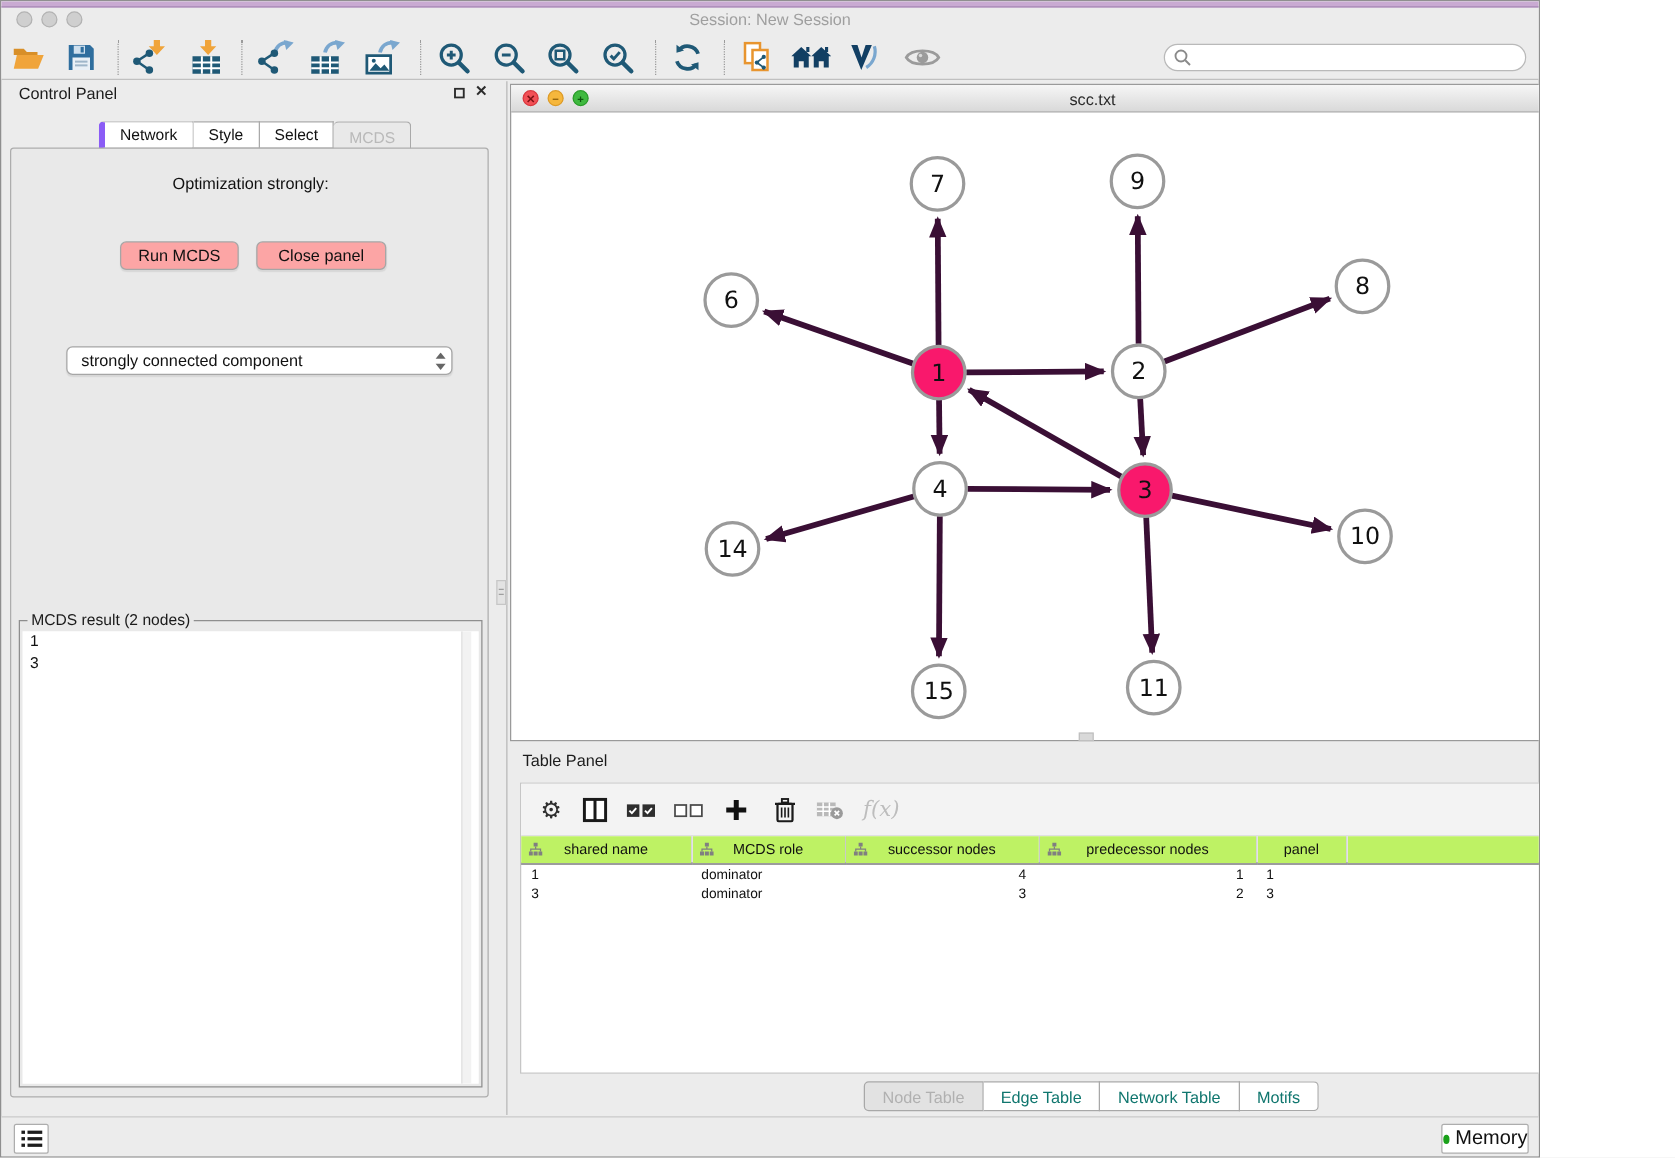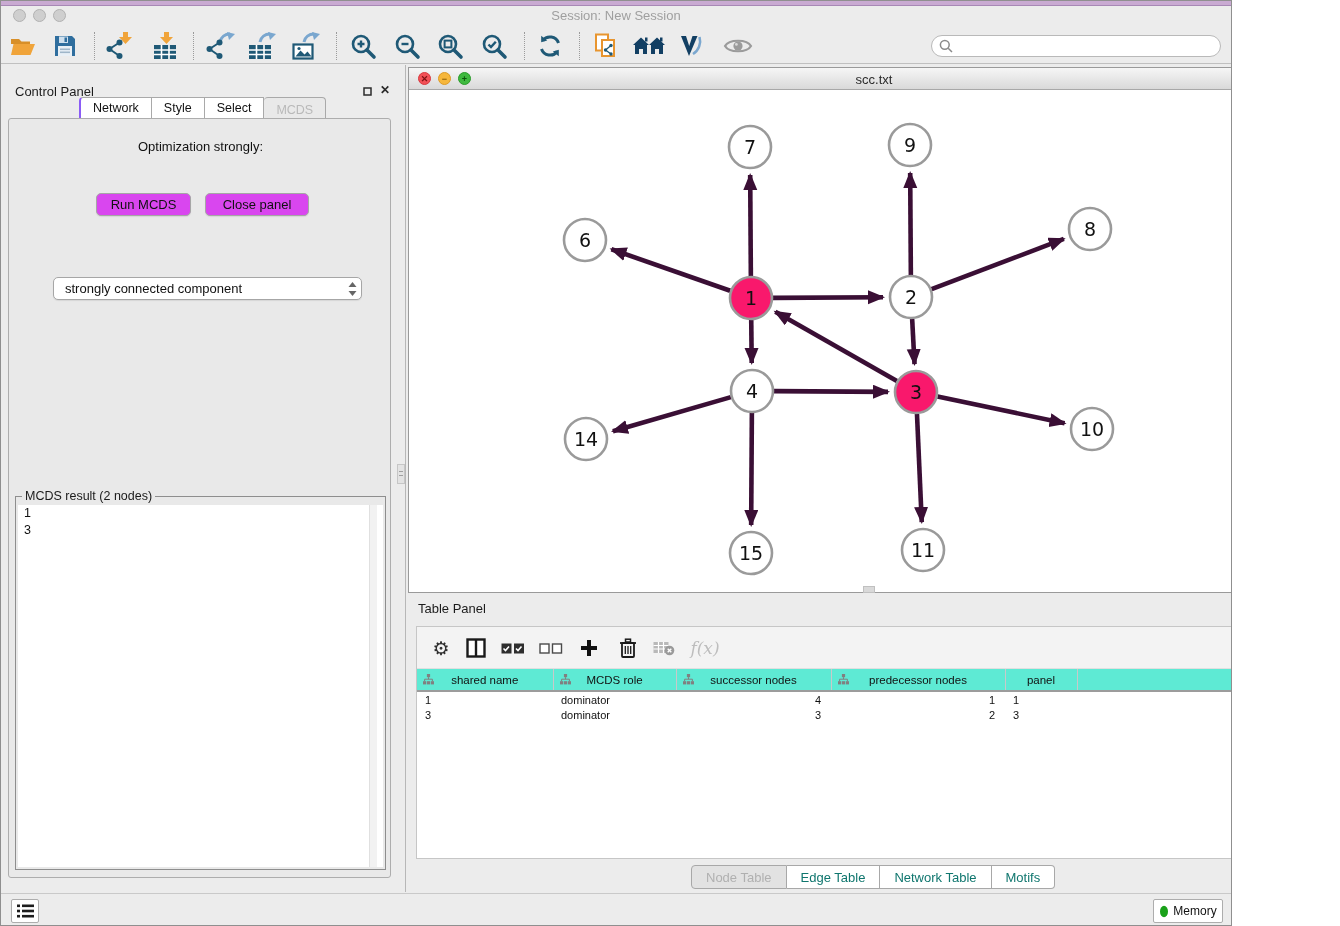--- a/index.html
+++ b/index.html
@@ -14,30 +14,30 @@
   .tl { width:13px; height:13px; border-radius:50%; background:#cfcfcf; border:1px solid #b2b2b2; top:8px; }
 
   
   .toolbar { left:0; top:28px; width:100%; height:35px; background:#ececec; border-bottom:1px solid #c0c0c0; }
   .tbtn { position:absolute; top:2px; width:34px; height:30px; display:flex; align-items:center; justify-content:center; }
   .tsep { position:absolute; top:3px; height:28px; border-left:1px dotted #9b9b9b; }
   .searchbox { position:absolute; right:10px; top:6px; width:290px; height:22px; background:#fff; border:1px solid #b9b9b9; border-radius:11px; display:flex; align-items:center; padding-left:7px; }
   .searchbox input { border:none; outline:none; flex:1; font-size:13px; font-family:"Liberation Sans",sans-serif; background:transparent; margin-left:4px; }
 
   
-  .cp-header { left:0; top:77px; width:397px; height:28px; }
+  .cp-header { left:0; top:60px; width:397px; height:28px; }
   .panel-title { font-size:13px; color:#1c1c1c; }
   .mini-ic { width:16px; height:16px; display:flex; align-items:center; justify-content:center; }
   .x-glyph { font-size:12px; font-weight:bold; color:#2b2b2b; }
   .cp-tabs { left:78px; top:96px; display:flex; }
   .cp-tab { height:22px; padding:0 12px; background:#fff; border:1px solid #a9a9a9; border-left:none; font-size:12.5px; display:flex; align-items:center; color:#111; }
-  .cp-tab:first-child { border-left:2px solid #8b5cf6; border-top-left-radius:4px; }
+  .cp-tab:first-child { border-left:5px solid #8b5cf6; border-top-left-radius:4px; }
   .cp-tab.sel { background:#e9e9e9; color:#b9b9b9; border-top-right-radius:4px; border-top-left-radius:4px; height:24px; border-bottom:none; }
   .mcds-panel { left:7px; top:117px; width:383px; height:760px; background:#e9e9e9; border:1px solid #adadad; border-radius:3px; }
-  .mac-btn { background:#d946ef; border:1px solid #a6a6a6; border-radius:5px; font-size:13px; color:#111; display:flex; align-items:center; justify-content:center; box-shadow:0 1px 1px rgba(0,0,0,.08); }
+  .mac-btn { background:#fca5a5; border:1px solid #a6a6a6; border-radius:5px; font-size:13px; color:#111; display:flex; align-items:center; justify-content:center; box-shadow:0 1px 1px rgba(0,0,0,.08); }
   .combo { left:44px; top:158px; width:309px; height:23px; background:#fff; border:1px solid #a6a6a6; border-radius:5px; display:flex; align-items:center; padding:0 4px 0 11px; font-size:13px; color:#111; box-shadow:0 1px 1px rgba(0,0,0,.08); }
   .fieldset { left:13px; top:494px; width:371px; height:374px; border:1px solid #8e8e8e; }
   .fieldset-legend { position:absolute; left:6px; top:-8px; background:#e9e9e9; padding:0 3px; font-size:12.5px; color:#1a1a1a; }
   .fieldset-inner { position:absolute; left:2px; top:8px; width:365px; height:362px; background:#fff; overflow:hidden; }
   .fieldset-line { font-size:12.5px; color:#111; padding-left:6px; line-height:17px; }
   .vscroll { position:absolute; right:6px; top:0; width:8px; height:100%; background:#f2f2f2; border-left:1px solid #e0e0e0; }
 
   .vsplit-line { left:404px; top:64px; width:1px; height:827px; background:#b7b7b7; }
   .vsplit-grip { left:396px; top:463px; width:8px; height:20px; background:#e3e3e3; border:1px solid #c6c6c6; }
   .vsplit-grip::before { content:""; position:absolute; left:1px; top:6px; width:4px; height:1px; background:#9f9f9f; box-shadow:0 4px 0 #9f9f9f; }
@@ -48,21 +48,21 @@
   .netwin-title { position:absolute; width:100%; top:4px; text-align:center; font-size:13px; color:#2b2b2b; }
   .light { position:absolute; top:4px; width:13px; height:13px; border-radius:50%; font-size:9px; font-weight:bold; line-height:13px; text-align:center; }
   .canvas-grip { left:862px; top:518px; width:12px; height:7px; background:#d9d9d9; border:1px solid #c0c0c0; }
 
   
   .tp-header { left:407px; top:594px; width:933px; height:28px; }
   .tp-box { left:415px; top:625px; width:917px; height:233px; background:#fff; border:1px solid #c6c6c6; }
   .tp-toolbar { position:absolute; left:0; top:0; width:100%; height:42px; background:#f3f3f3; border-bottom:1px solid #e0e0e0; }
   .tp-ic { position:absolute; top:5px; height:32px; width:28px; display:flex; align-items:center; justify-content:center; }
   .grid-table { position:absolute; left:0; top:42px; width:100%; border-collapse:collapse; table-layout:fixed; }
-  .grid-table th { height:22px; font-size:11.5px; font-weight:normal; color:#111; border-right:1px solid #c9c9c9; border-bottom:2px solid #9c9c9c; position:relative; background:#5eead4; }
+  .grid-table th { height:22px; font-size:11.5px; font-weight:normal; color:#111; border-right:1px solid #c9c9c9; border-bottom:2px solid #9c9c9c; position:relative; background:#bef264; }
   .grid-table th .hlbl { display:block; width:100%; text-align:center; }
   .grid-table th .tree { position:absolute; left:6px; top:5px; }
   .grid-table td { height:16px; font-size:11px; color:#111; white-space:nowrap; overflow:hidden; }
   .tp-tabs { left:690px; top:864px; display:flex; height:24px; }
   .tp-tab { padding:0 14px; background:#fff; border:1px solid #a8a8a8; border-left:none; font-size:13px; display:flex; align-items:center; color:#0f766e; }
   .tp-tab:first-child { border-left:1px solid #a8a8a8; border-radius:4px 0 0 4px; }
   .tp-tab:last-child { border-radius:0 4px 4px 0; }
   .tp-tab.sel { background:#e2e2e2; color:#b0b0b0; }
 
   
@@ -483,17 +483,17 @@
             <rect x="5" y="5.7" width="12" height="2.6"></rect>
         <rect x="0" y="10.9" width="3" height="2.6"></rect>
             <rect x="5" y="10.9" width="12" height="2.6"></rect>
           </g>
       </svg>
     </div>
     <div class="sb-btn" style="right:8px; width:70px;">
       <svg width="10" height="13" viewBox="0 0 10 13" style="margin-right:4px;">
         <ellipse cx="5" cy="6.5" rx="4" ry="5.8" fill="#1aa11a"></ellipse>
       </svg>
-      <span style="font-size:12px; color:#111;">Memory</span>
+      <span style="font-size:16px; color:#111;">Memory</span>
     </div>
   </div>
 
 </div>
 
 </body></html>

